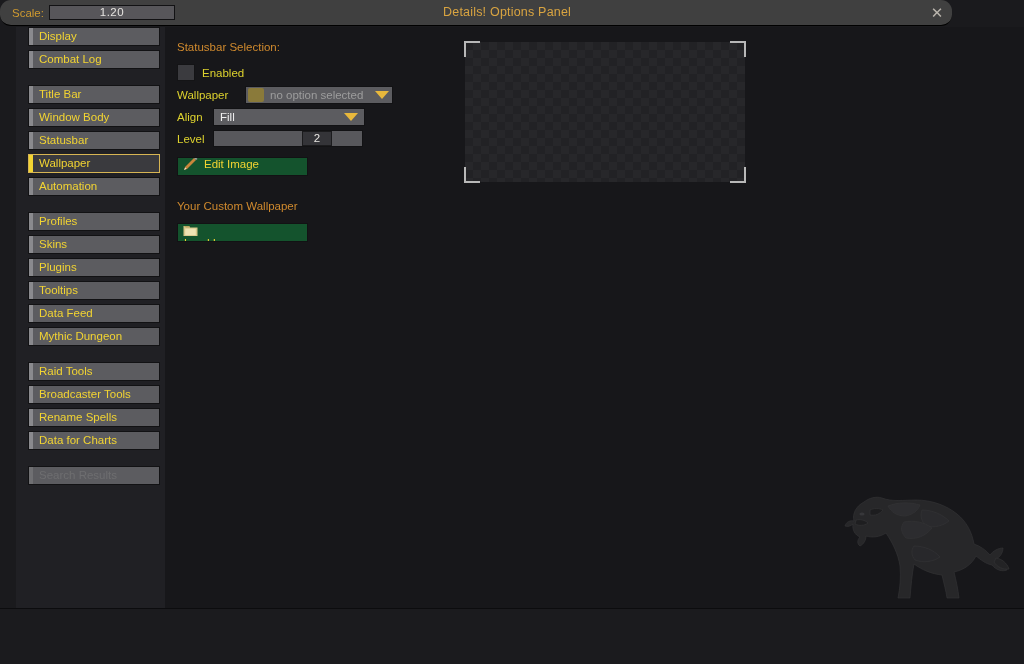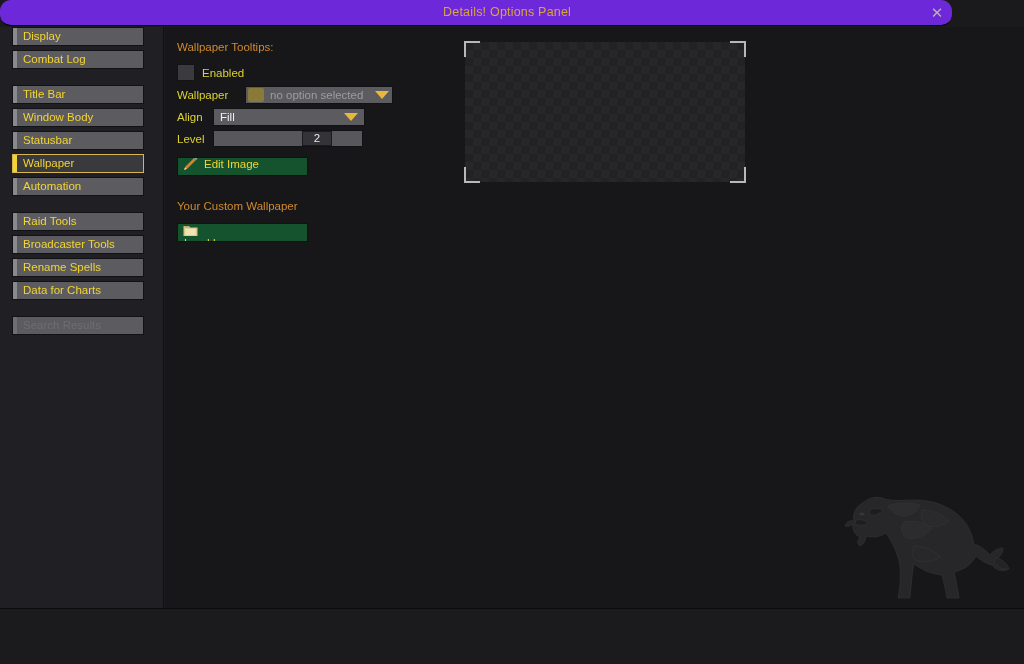--- a/index.html
+++ b/index.html
@@ -14,21 +14,21 @@
   #app {
     position: relative;
     width: 1024px; height: 664px;
     background: #1a1a1d;
   }
 
   
   #titlebar {
     position: absolute; left: 0; top: 0;
     width: 952px; height: 26px;
-    background: #6d28d9;
+    background: #404040;
     border-bottom: 1px solid #000;
     border-radius: 11px;
   }
   #title-text {
     position: absolute; left: 443px; top: 5px;
     font-size: 12.5px; color: #d9a441;
     letter-spacing: .2px;
     white-space: nowrap;
   }
   #close-button {
@@ -54,21 +54,21 @@
   }
   #scale-value {
     position: absolute; left: 0; right: 0; top: 0;
     text-align: center; line-height: 13px;
     font-size: 11.5px; color: #e6e4e0;
     letter-spacing: .5px;
   }
 
   
   #sidebar {
-    position: absolute; left: 0; top: 27px;
+    position: absolute; left: 16px; top: 27px;
     width: 164px; height: 581px;
     background: #202024;
     border-right: 1px solid #101012;
   }
   .menu-group { margin: 0 0 16px 0; }
   .menu-item {
     position: relative;
     width: 132px; height: 19px;
     margin: 0 0 4px 12px;
     background: #5c5c60;
@@ -213,32 +213,46 @@
 </head>
 <body>
 
 <div id="app">
 
   <div id="titlebar">
     <div id="title-text">Details! Options Panel</div>
     <div id="close-button">✕</div>
   </div>
 
+  <div id="scale-wrap">
+    <span id="scale-label">Scale:</span>
+    <div id="scale-slider">
+      <div id="scale-value">1.20</div>
+    </div>
+  </div>
 
   <div id="sidebar">
       <div class="menu-group">
         <div class="menu-item"><span>Display</span></div>
         <div class="menu-item"><span>Combat Log</span></div>
       </div>
       <div class="menu-group">
         <div class="menu-item"><span>Title Bar</span></div>
         <div class="menu-item"><span>Window Body</span></div>
         <div class="menu-item"><span>Statusbar</span></div>
         <div class="menu-item selected"><span>Wallpaper</span></div>
         <div class="menu-item"><span>Automation</span></div>
+      </div>
+      <div class="menu-group">
+        <div class="menu-item"><span>Profiles</span></div>
+        <div class="menu-item"><span>Skins</span></div>
+        <div class="menu-item"><span>Plugins</span></div>
+        <div class="menu-item"><span>Tooltips</span></div>
+        <div class="menu-item"><span>Data Feed</span></div>
+        <div class="menu-item"><span>Mythic Dungeon</span></div>
       </div>
       <div class="menu-group">
         <div class="menu-item"><span>Raid Tools</span></div>
         <div class="menu-item"><span>Broadcaster Tools</span></div>
         <div class="menu-item"><span>Rename Spells</span></div>
         <div class="menu-item"><span>Data for Charts</span></div>
       </div>
       <div class="menu-group">
         <div class="menu-item disabled"><span>Search Results</span></div>
       </div>
@@ -262,21 +276,21 @@
         <path d="M30 62 C34 61 39 62 42 65 C38 68 33 68 29 66 Z" fill="#202022"></path>
         <path d="M62 48 C72 44 84 44 94 47 C92 53 86 57 79 58 C71 58 65 54 62 48 Z" fill="#313134"></path>
         <path d="M96 52 C106 52 116 56 123 63 C117 68 108 70 100 68 C95 63 94 57 96 52 Z" fill="#2e2e31"></path>
         <path d="M78 64 C88 62 98 64 106 70 C100 78 90 82 80 80 C75 75 74 69 78 64 Z" fill="#303033"></path>
         <path d="M88 88 C98 88 108 92 114 99 C107 104 97 105 89 102 C85 97 85 92 88 88 Z" fill="#2c2c2f"></path>
         <path d="M170 100 C176 101 181 105 183 111 C177 112 171 109 168 104 Z" fill="#262628"></path>
       </g>
       <ellipse cx="36" cy="56" rx="2.6" ry="1.6" fill="#3d3d40"></ellipse>
     </svg>
 
-    <div class="section-title" style="left:12px; top:14px;">Wallpaper Tooltips:</div>
+    <div class="section-title" style="left:12px; top:14px;">Statusbar Selection:</div>
 
     <div class="checkbox" style="left:12px; top:37px;"></div>
     <div class="row-label" style="left:37px; top:40px;">Enabled</div>
 
     <div class="row-label" style="left:12px; top:62px;">Wallpaper</div>
     <div class="dropdown" style="left:80px; top:59px; width:148px;">
       <span class="dd-icon"></span>
       <span class="dd-text placeholder">no option selected</span>
       <svg width="14" height="10" viewBox="0 0 14 10" style="margin-right:3px;flex:0 0 auto;">
         <path d="M0 1 L14 1 L7 9 Z" fill="#e8b83c"></path>

